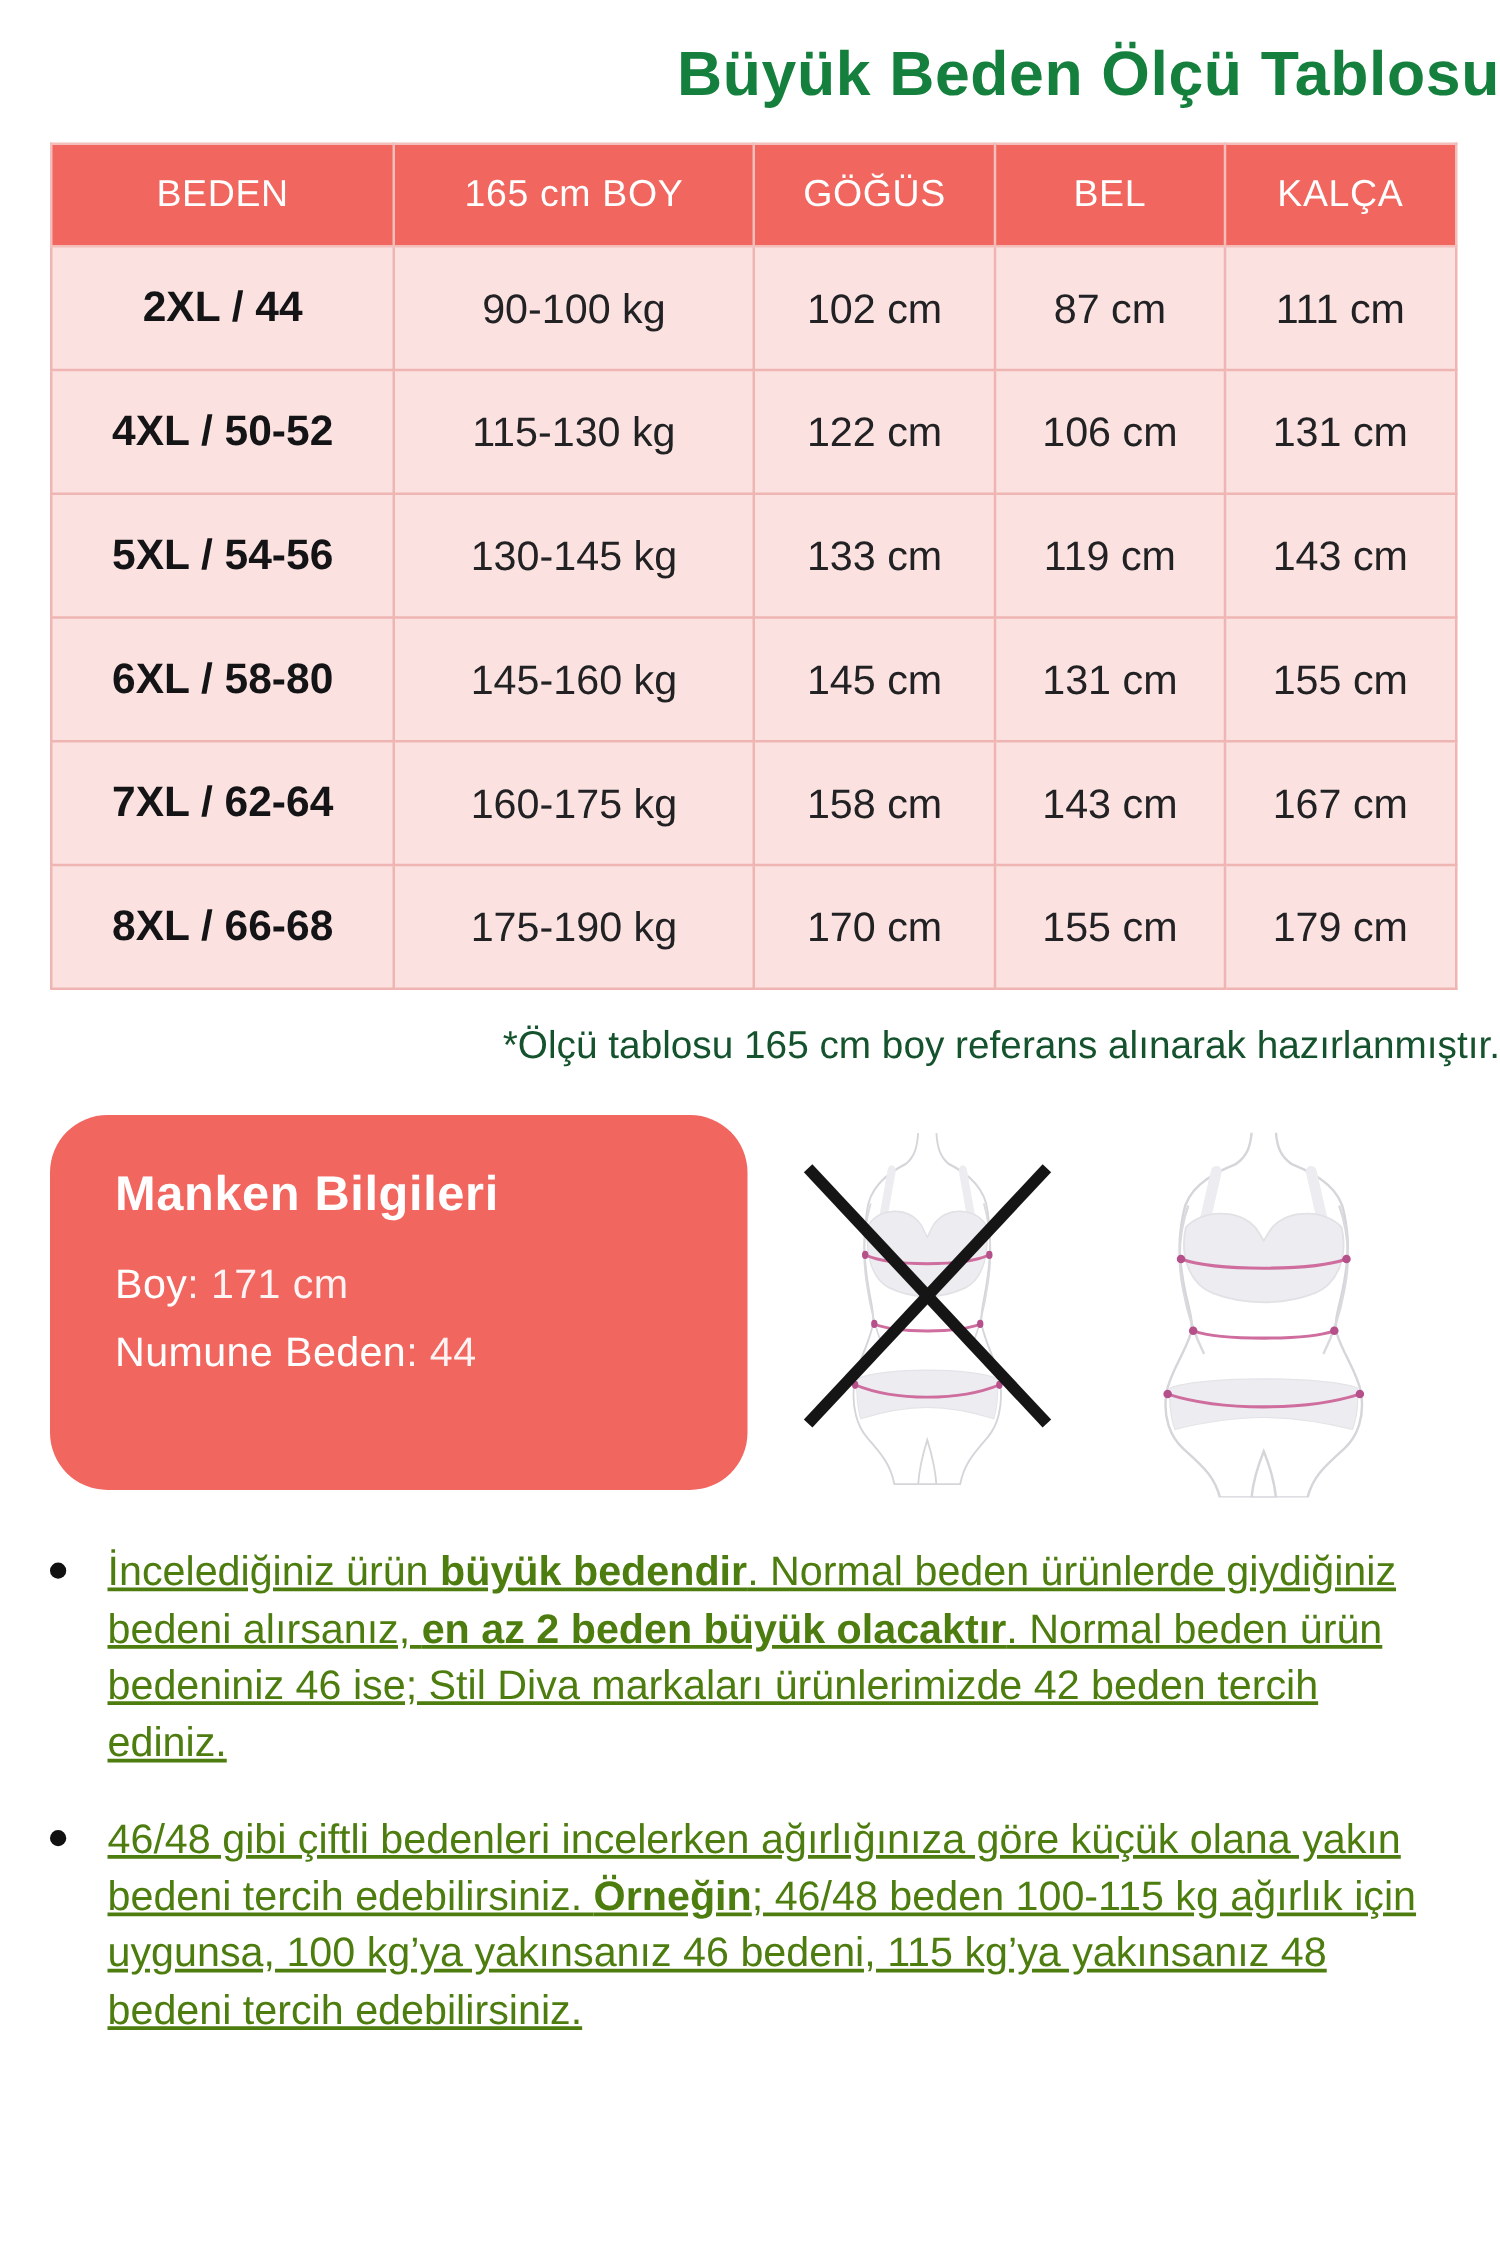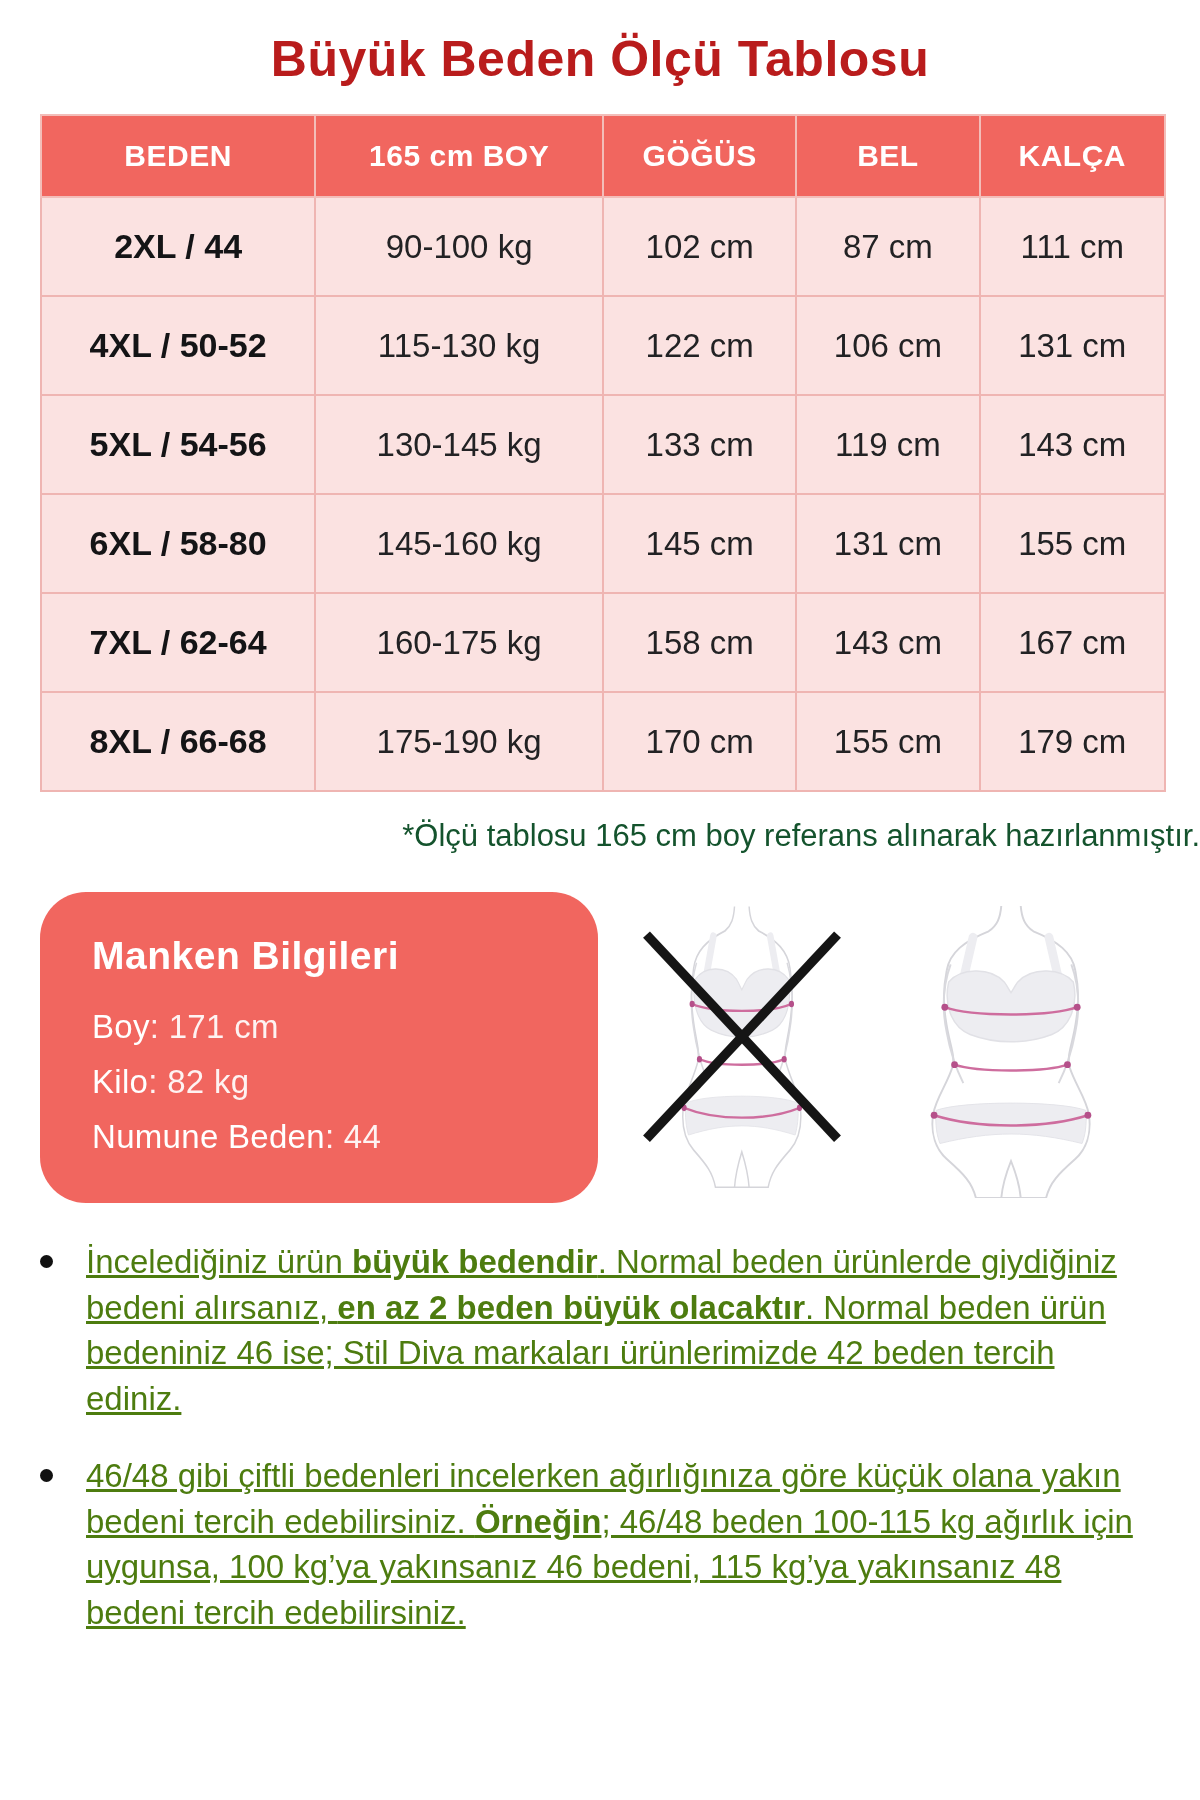--- a/index.html
+++ b/index.html
@@ -6,35 +6,35 @@
   .page{
     position:relative;
     width:1200px;height:1800px;
     overflow:hidden;
     background:#ffffff;
     font-family:"Liberation Sans","DejaVu Sans",sans-serif;
     color:#1d1d1f;
   }
   .title{
     margin:0;padding-top:30px;
-    text-align:center;
+    text-align:right;
     font-size:50px;font-weight:bold;letter-spacing:.5px;
-    color:#b91c1c;
+    color:#15803d;
   }
   table.size-table{
     margin:26px 34px 0 40px;
     width:1126px;
     border-collapse:collapse;
     table-layout:fixed;
   }
   .size-table th{
     height:78px;
     background:#f1665f;
     color:#ffffff;
-    font-size:30px;font-weight:bold;letter-spacing:.5px;
+    font-size:30px;font-weight:normal;letter-spacing:.5px;
     border:2px solid #f3bdb9;
     text-align:center;vertical-align:middle;
   }
   .size-table td{
     height:95px;
     background:#fbe2e1;
     font-size:33px;
     color:#222224;
     border:2px solid #efb5b2;
     text-align:center;vertical-align:middle;
@@ -174,21 +174,20 @@
   </table>
 
   <p class="note">*Ölçü tablosu 165 cm boy referans alınarak hazırlanmıştır.</p>
 
   <div class="info-row">
 
     <div class="model-box">
       <h2>Manken Bilgileri</h2>
       <div>
           <div class="model-line"><b>Boy</b><span>: 171 cm</span></div>
-          <div class="model-line"><b>Kilo</b><span>: 82 kg</span></div>
           <div class="model-line"><b>Numune Beden</b><span>: 44</span></div>
         </div>
     </div>
 
     <div class="figures">
       <svg class="hidden-defs" aria-hidden="true">
         <defs>
           <g id="bodyfig">
 
             <path d="M100,0 C99,12 96,20 87,26 C62,36 47,48 44,66 C40,86 40,100 43,117

